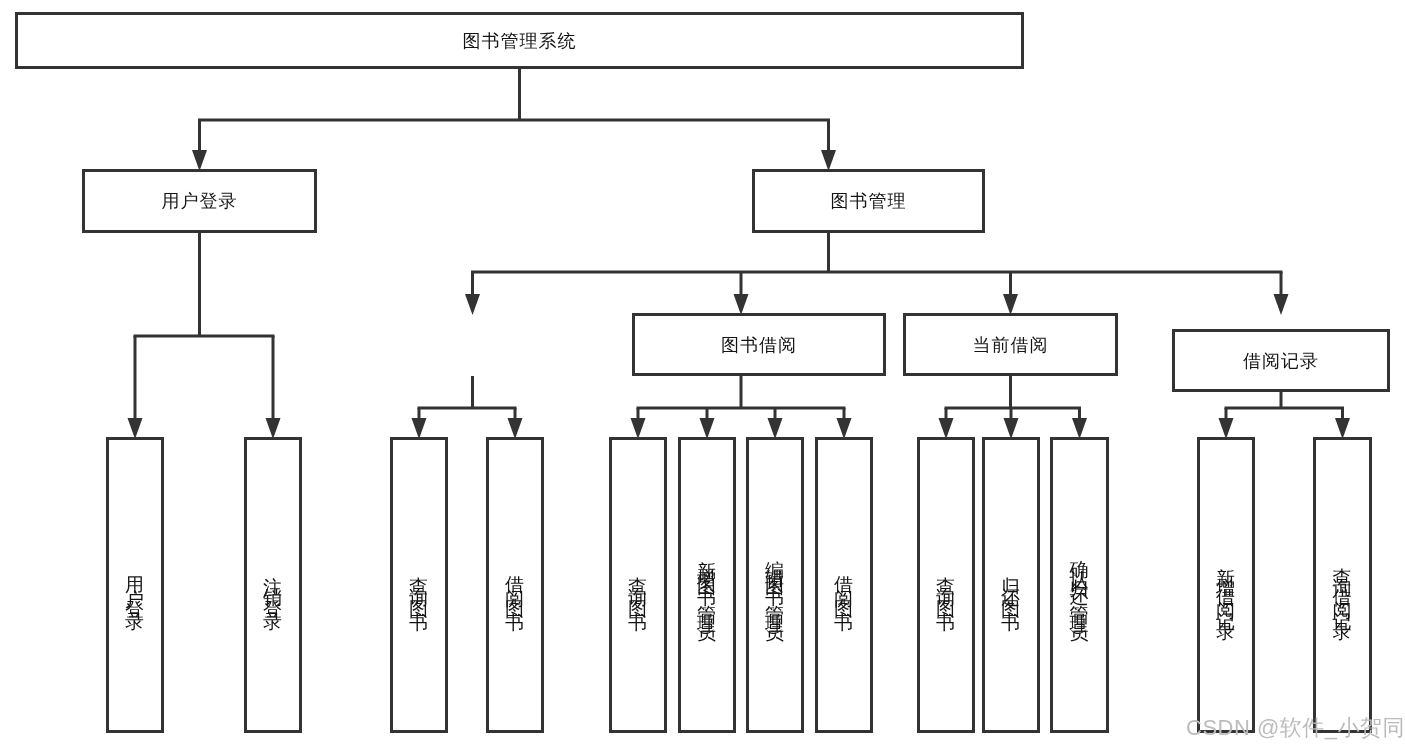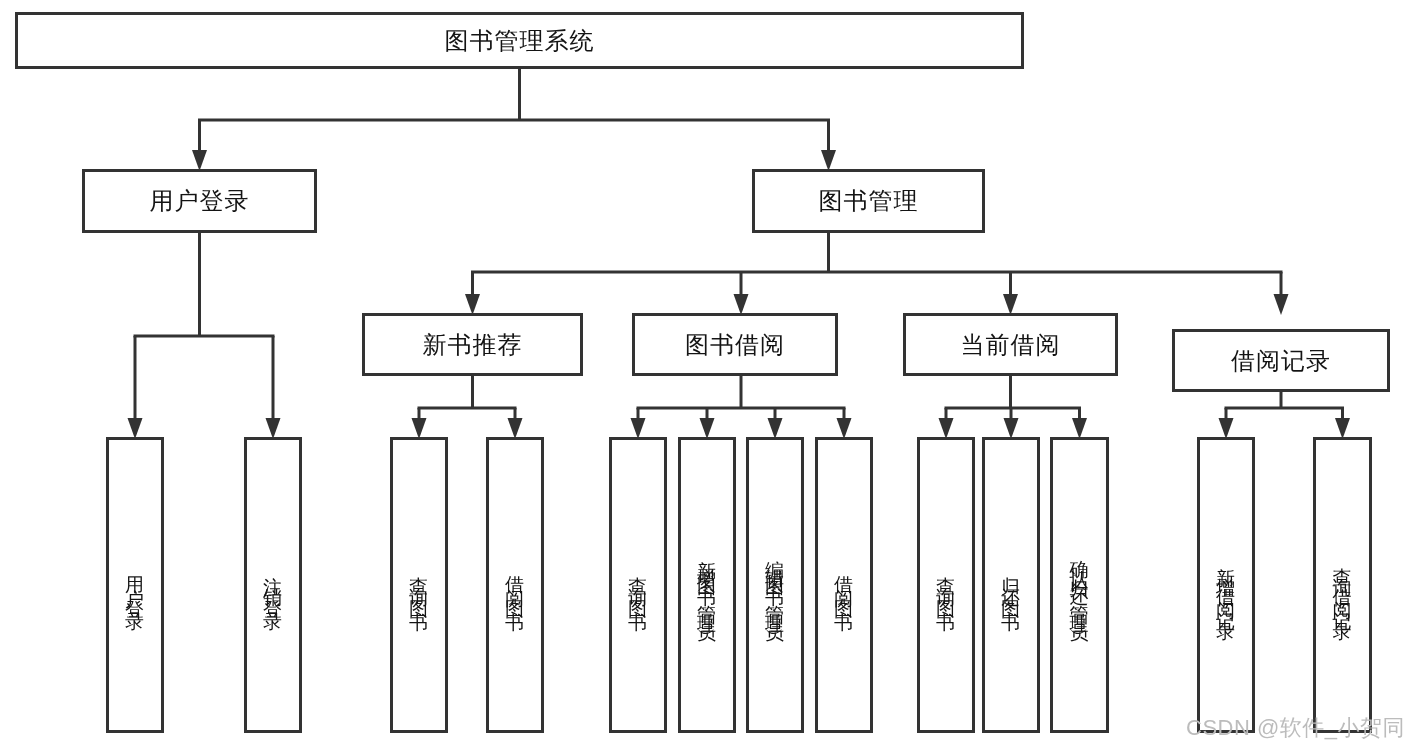--- a/index.html
+++ b/index.html
@@ -25,21 +25,21 @@
     position: absolute;
     box-sizing: border-box;
     border: 3px solid #333333;
     background: #ffffff;
     display: flex;
     align-items: center;
     justify-content: center;
     z-index: 2;
   }
   .node.horiz .label {
-    font-size: 24px;
+    font-size: 18px;
     color: #141414;
     letter-spacing: 1px;
     white-space: nowrap;
   }
   .node.vert .label {
     writing-mode: vertical-rl;
     text-orientation: mixed;
     font-size: 19px;
     color: #141414;
     line-height: 1;
@@ -120,24 +120,21 @@
   <div id="watermark" style="color: rgb(188, 188, 188);">CSDN @软件_小贺同学</div>
 <div class="node horiz" style="left: 15px; top: 12px; width: 1009px; height: 57px;">
       <span class="label">图书管理系统</span>
     </div>
     <div class="node horiz" style="left: 82px; top: 169px; width: 235px; height: 64px;">
       <span class="label">用户登录</span>
     </div>
     <div class="node horiz" style="left: 712px; top: 169px; width: 233px; height: 64px; margin-left: 40px;">
       <span class="label">图书管理</span>
     </div>
-    <div class="node horiz" style="left: 362px; top: 313px; width: 221px; height: 63px;">
-      <span class="label">新书推荐</span>
-    </div>
-    <div class="node horiz" style="left: 632px; top: 313px; width: 206px; height: 63px;">
+    <div class="node horiz" style="left: 632px; top: 313px; width: 254px; height: 63px;">
       <span class="label">图书借阅</span>
     </div>
     <div class="node horiz" style="left: 903px; top: 313px; width: 215px; height: 63px; text-align: center;">
       <span class="label">当前借阅</span>
     </div>
     <div class="node horiz" style="left: 1172px; top: 313px; width: 218px; height: 63px; margin-top: 16px;">
       <span class="label">借阅记录</span>
     </div>
     <div class="node vert" style="left: 106px; top: 437px; width: 58px; height: 296px;">
       <span class="label short">用户登录</span>

